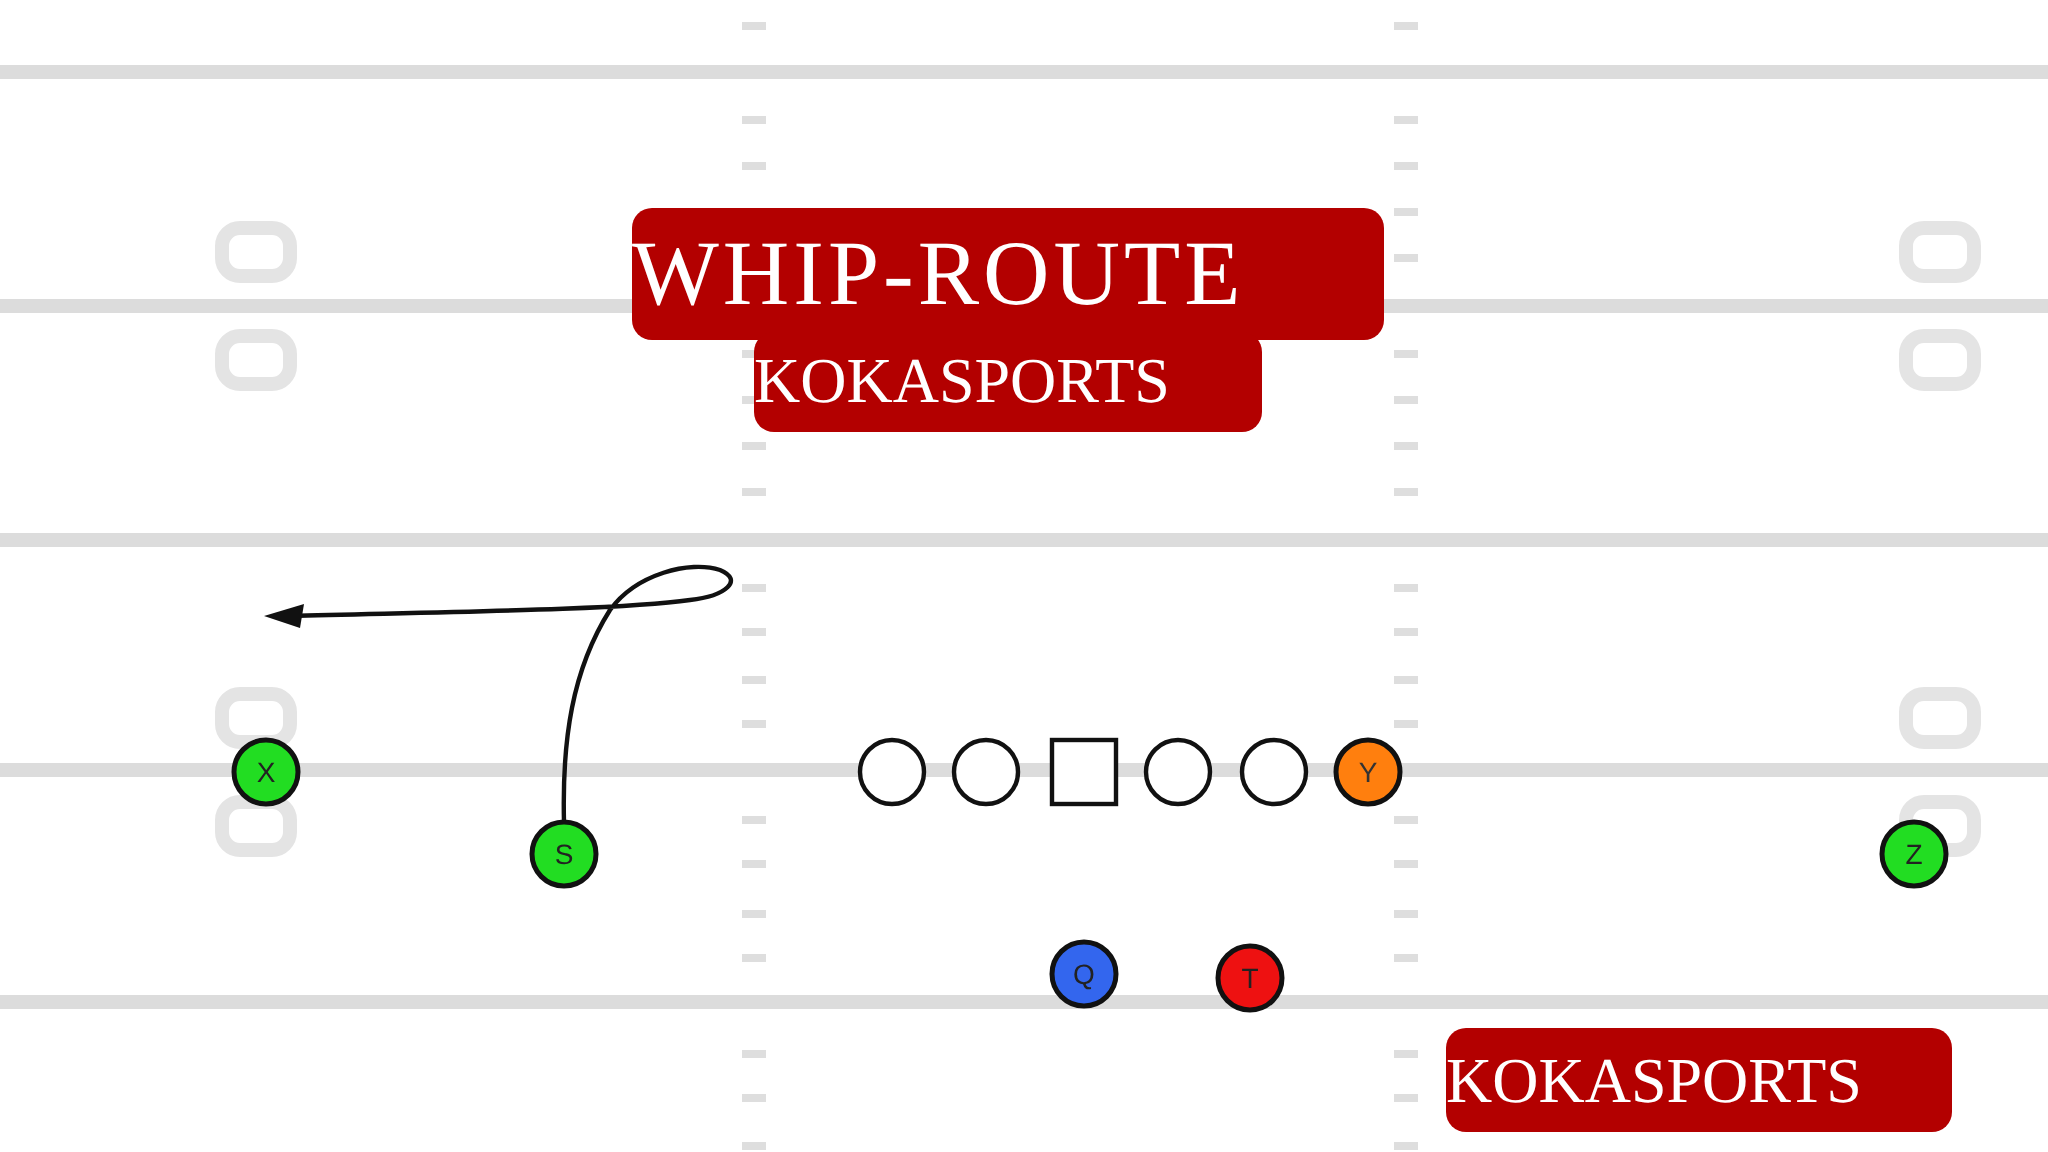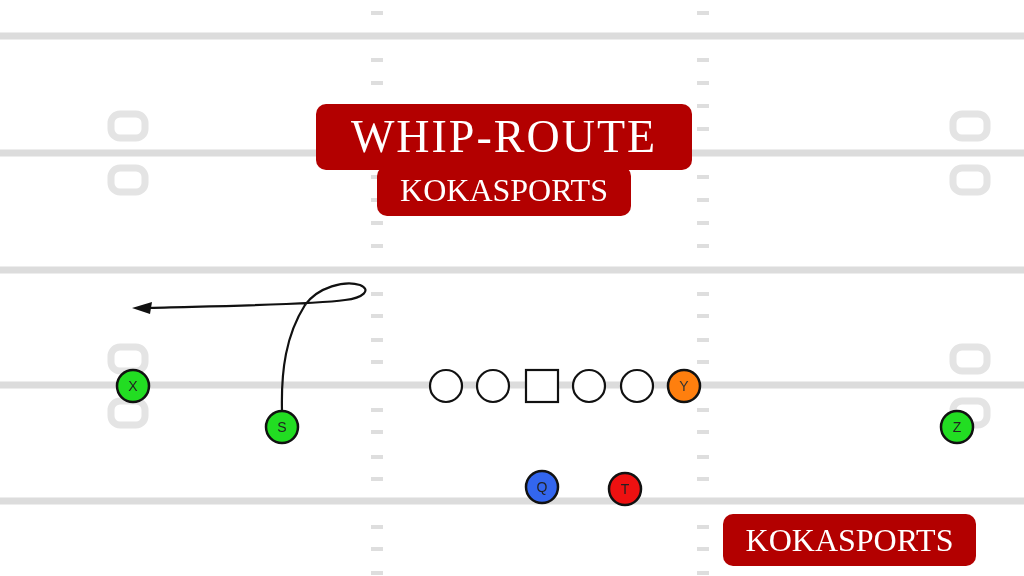--- a/index.html
+++ b/index.html
@@ -1,18 +1,18 @@
 <!DOCTYPE html>
 <html><head>
 <meta charset="utf-8">
 <style>
   html, body { margin: 0; padding: 0; }
   body { width: 1024px; height: 576px; background: #ffffff; overflow: hidden; position: relative; font-family: "Liberation Sans", sans-serif; }
   #field { position: absolute; left: 0; top: 0; width: 1024px; height: 576px; }
-  .banner { position: absolute; background: #b30000; color: #ffffff; border-radius: 10px; font-family: "Liberation Serif", serif; text-align: center; white-space: nowrap; }
+  .banner { position: absolute; background: #b30000; color: #ffffff; border-radius: 10px; font-family: "Liberation Serif", serif; text-align: left; white-space: nowrap; }
   #title-banner { left: 316px; top: 104px; width: 376px; height: 66px; font-size: 46px; line-height: 66px; letter-spacing: 2px; }
   #subtitle-banner { left: 377px; top: 166px; width: 254px; height: 50px; font-size: 32px; line-height: 48px; }
   #watermark-banner { left: 723px; top: 514px; width: 253px; height: 52px; font-size: 32px; line-height: 52px; }
 </style>
 </head>
 <body>
 
 <svg id="field" viewBox="0 0 1024 576" xmlns="http://www.w3.org/2000/svg">
   <g stroke="#dcdcdc" stroke-width="7">
     <line x1="0" y1="36" x2="1024" y2="36"></line>

